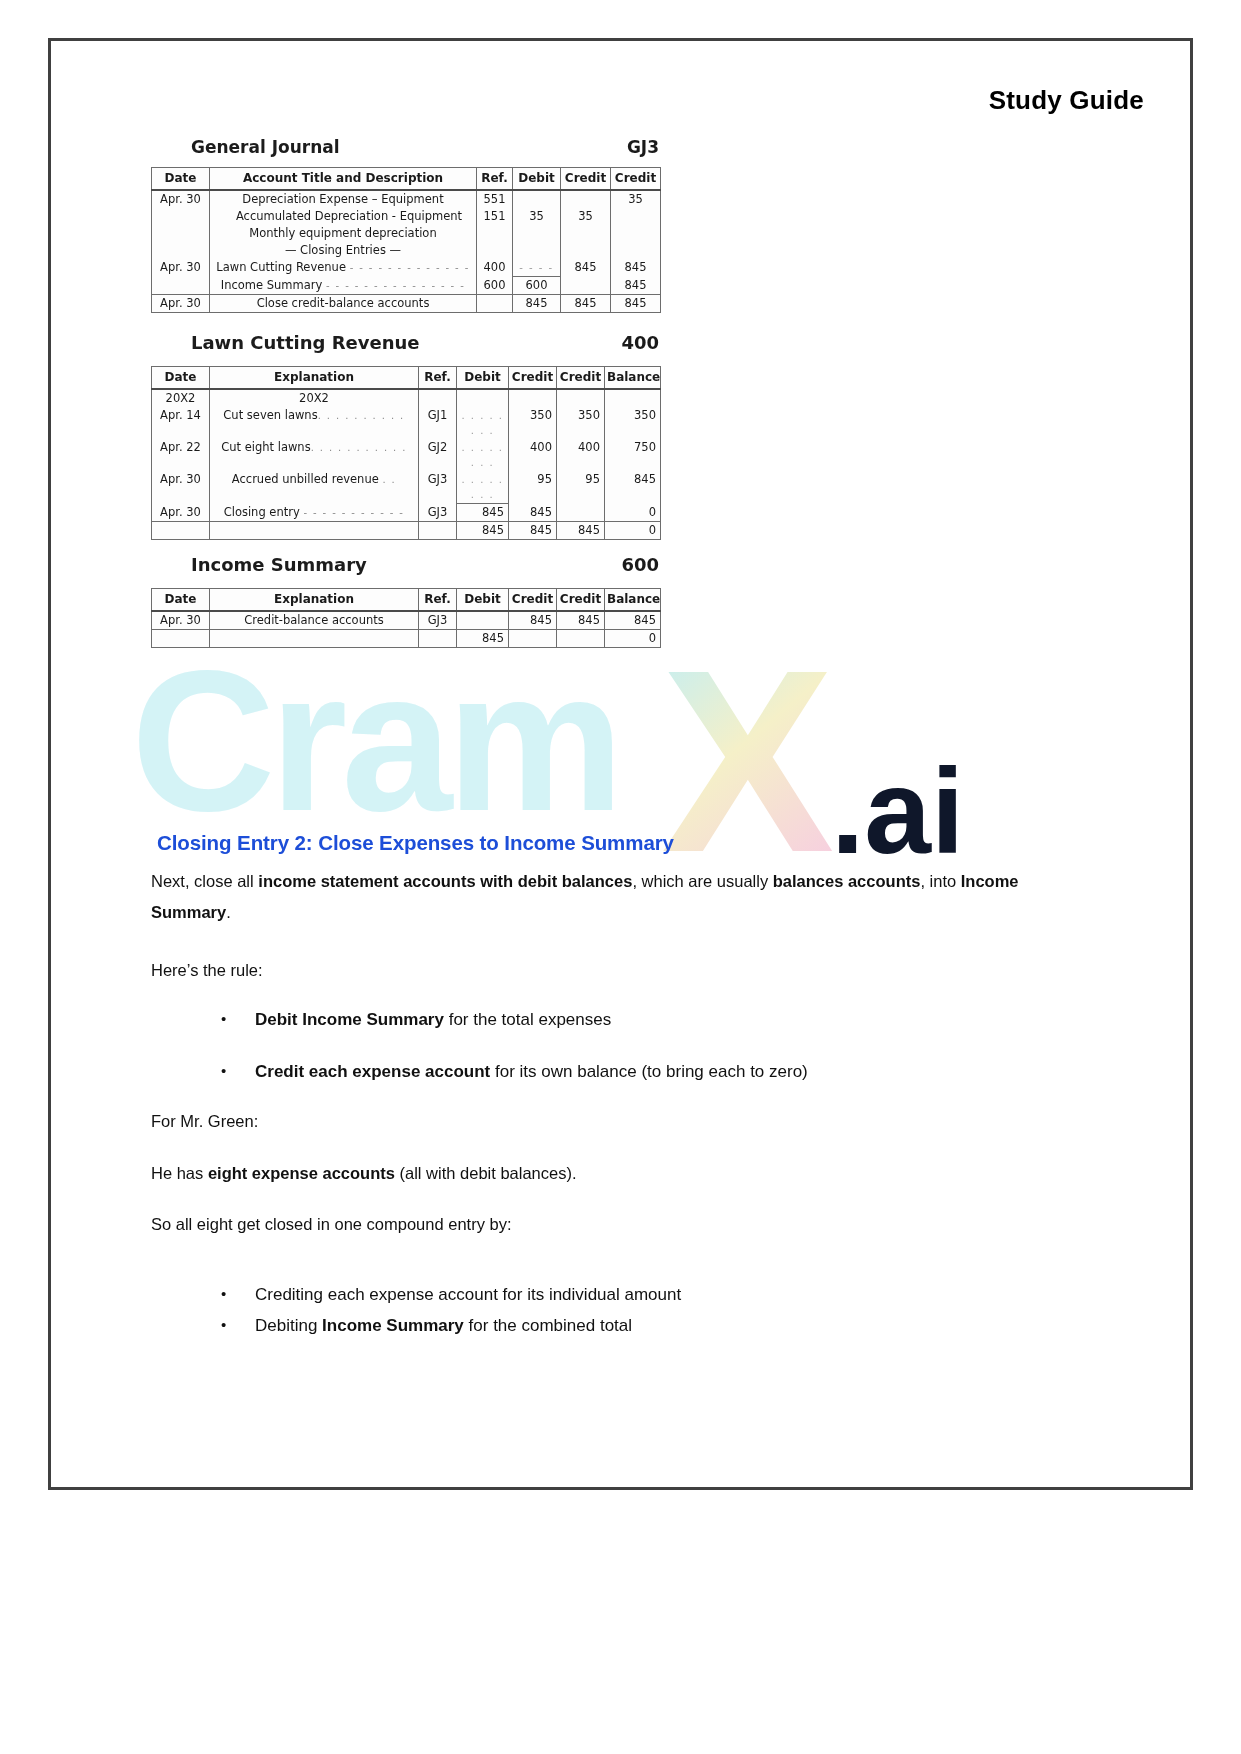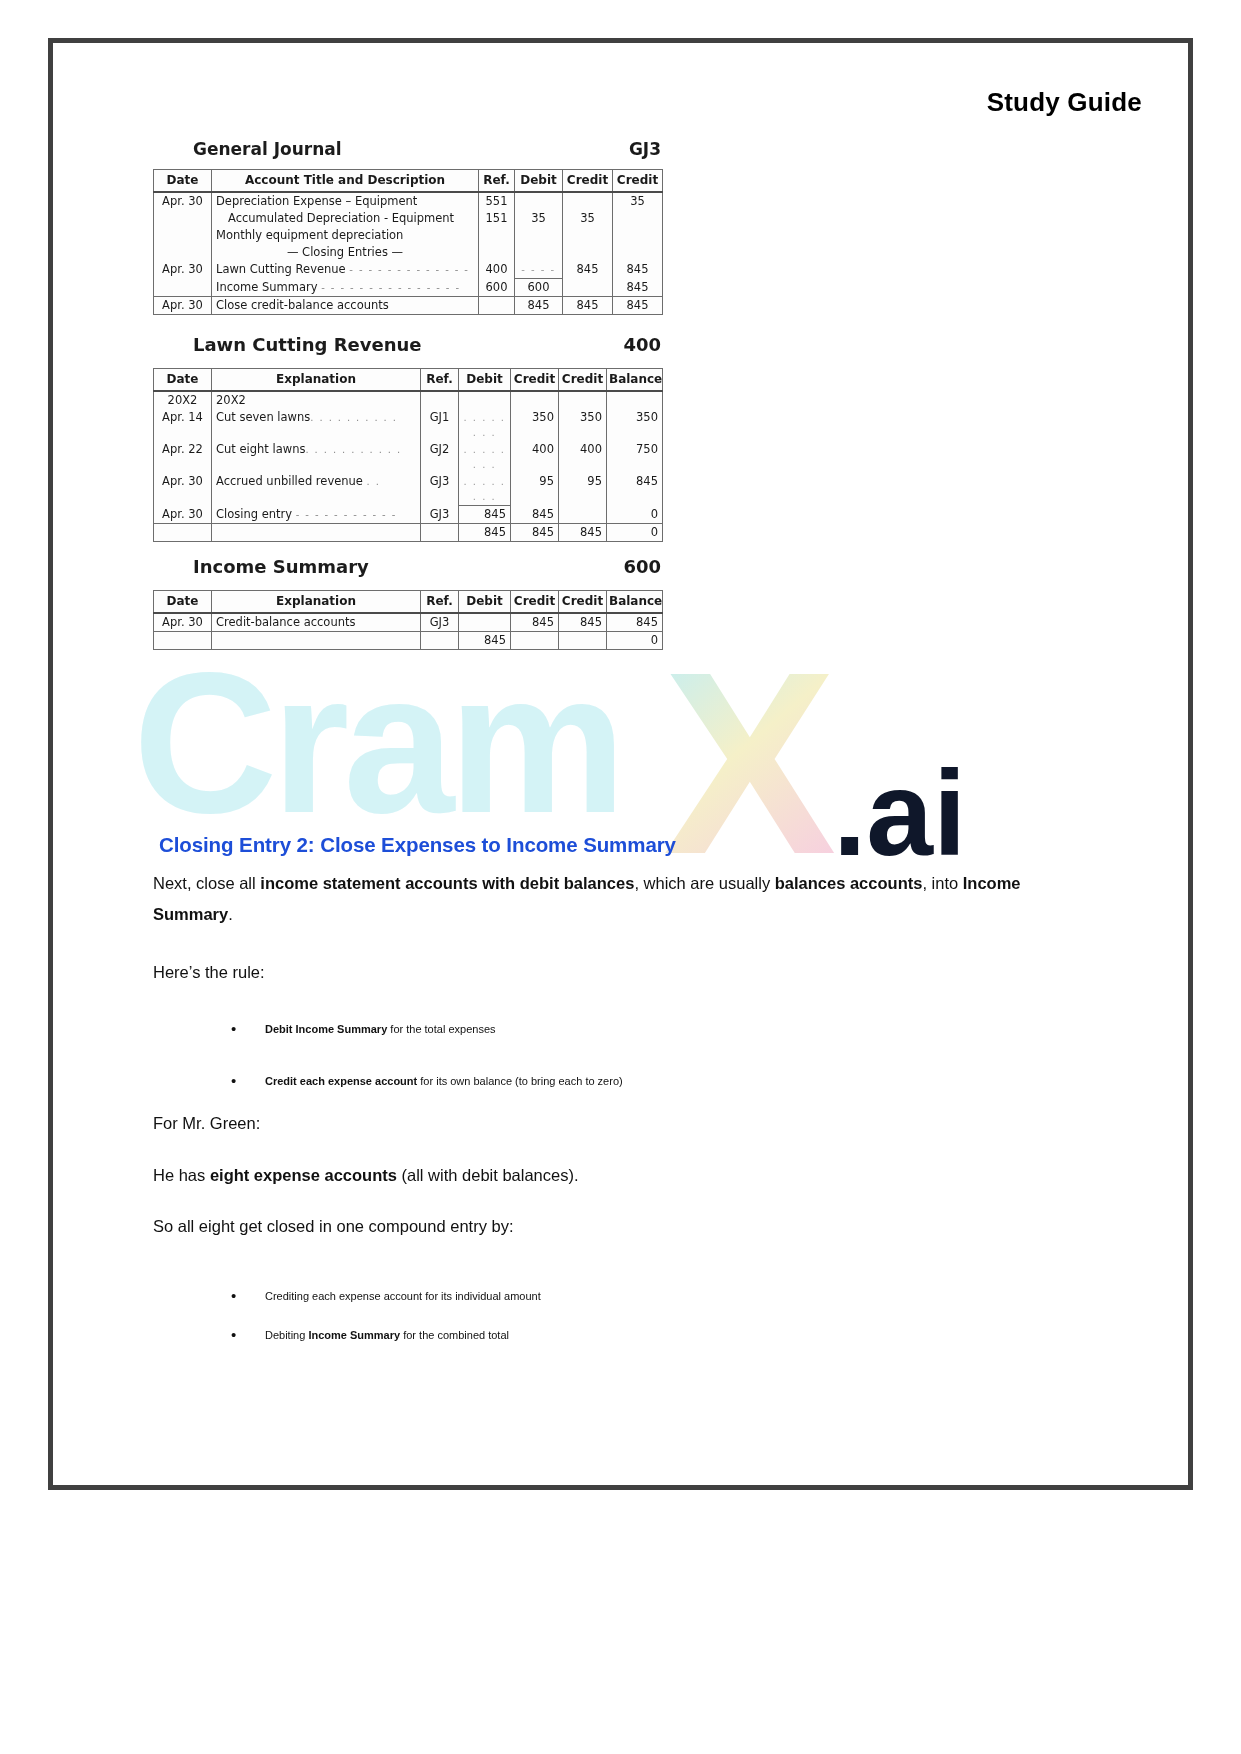--- a/index.html
+++ b/index.html
@@ -3,21 +3,21 @@
 <meta charset="utf-8">
 <style>
   html,body{margin:0;padding:0;background:#ffffff;}
   body{
     width:1241px;height:1754px;position:relative;
     font-family:"Liberation Sans", sans-serif;
     -webkit-font-smoothing:antialiased;
   }
   .page{
     position:absolute;left:48px;top:38px;width:1145px;height:1452px;
-    background:#ffffff;border:5px solid #404040;box-sizing:border-box;
+    background:#ffffff;border:3px solid #404040;box-sizing:border-box;
     overflow:hidden;
   }
   .hdr{
     position:absolute;right:46px;top:44px;
     font-size:26px;font-weight:bold;color:#000;letter-spacing:.2px;
   }
 
   
   .wm{
     position:absolute;left:80px;top:600px;width:1010px;height:290px;
@@ -66,21 +66,21 @@
     border:1px solid #6d6d6d;
     padding:1px 4px;vertical-align:top;line-height:15px;
     font-weight:normal;
   }
   table.lg thead th{
     text-align:center;font-weight:bold;font-size:12px;padding:3px 2px;
     border-bottom:2px solid #4a4a4a;
   }
   .c{text-align:center;}
   .r{text-align:right;}
-  .l{text-align:left;}
+  .l{text-align:center;}
   .nb-t{border-top:none !important;}
   .nb-b{border-bottom:none !important;}
   .indent{padding-left:16px !important;}
   .thin{font-size:10px;color:#9a9a9a;letter-spacing:1.5px;}
   .lead{display:inline-block;color:#8a8a8a;letter-spacing:1.4px;font-size:10px;}
   .centerlabel{text-align:center;font-weight:bold;}
   .gap{height:7px;}
   h2.sec{
     position:absolute;left:100px;top:784px;margin:6px;
     font-size:20.5px;font-weight:bold;color:#1d4ed8;z-index:3;
@@ -88,22 +88,22 @@
   }
   p.para{
     position:absolute;margin:0;left:100px;width:885px;
     font-size:16.5px;line-height:31px;color:#111;z-index:3;
   }
   ul.blist{
     position:absolute;margin:0;padding:0;left:148px;width:860px;
     list-style:none;z-index:3;
   }
   ul.blist li{
-    font-size:11px;line-height:31px;color:#111;position:relative;
-    padding-left:56px;margin:8px;
+    font-size:17px;line-height:31px;color:#111;position:relative;
+    padding-left:56px;margin:0;
   }
   ul.blist li::before{
     content:"\2022";position:absolute;left:22px;top:-1px;font-size:15px;color:#111;
   }
   b{font-weight:bold;}
 
   
   .logo{
     position:absolute;left:148px;top:1441px;z-index:4;
     font-size:37px;font-weight:bold;letter-spacing:-1.2px;

